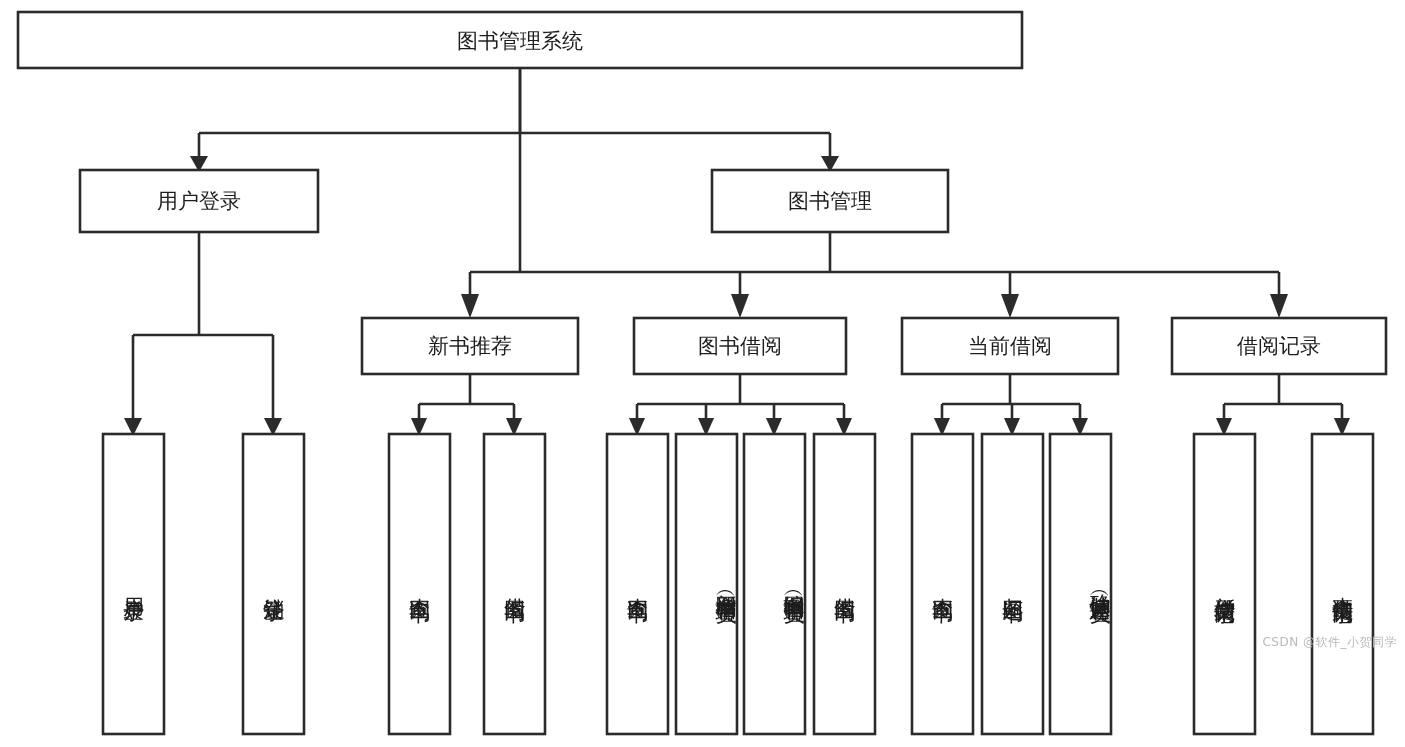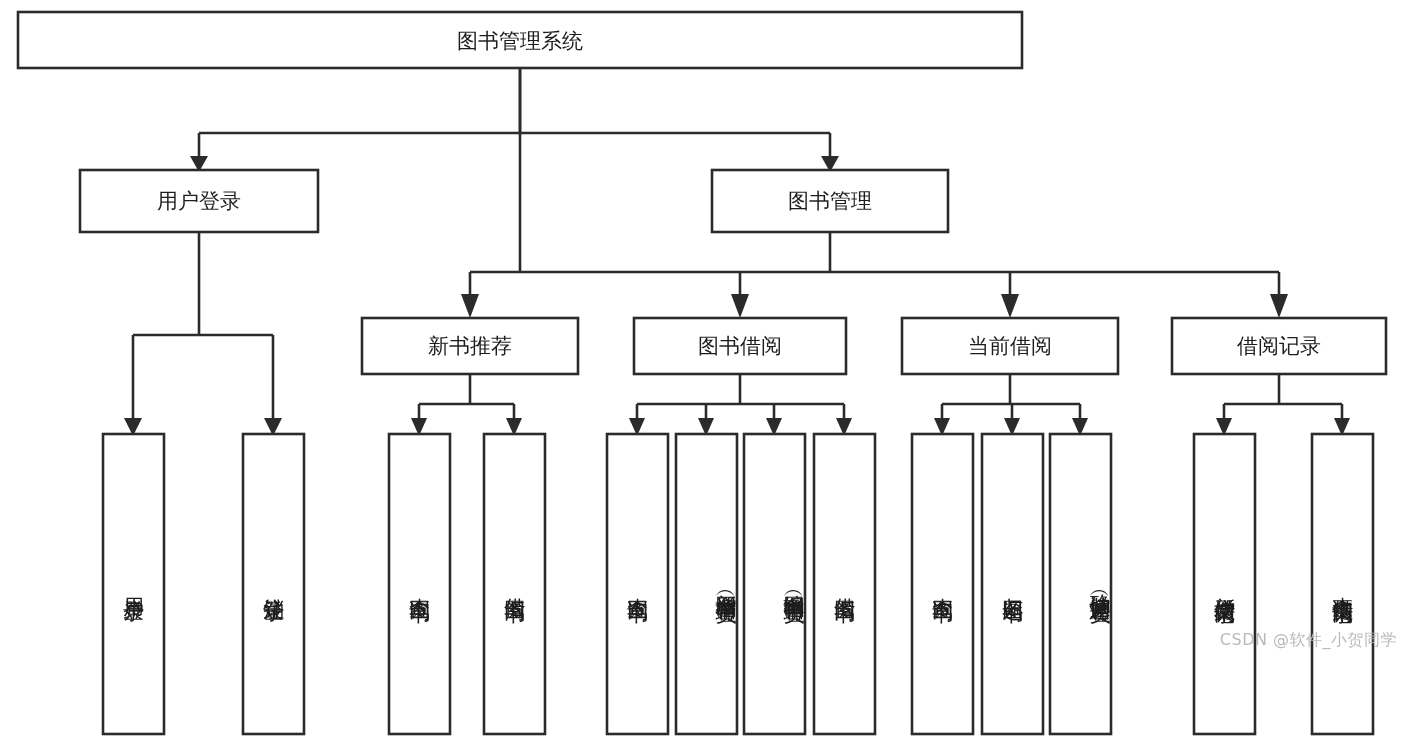--- a/index.html
+++ b/index.html
@@ -62,21 +62,21 @@
     align-items: center;
     justify-content: center;
     white-space: nowrap;
     user-select: none;
   }
   .watermark {
     position: absolute;
     right: 8px;
     bottom: 4px;
     font-family: "DejaVu Sans", "Liberation Sans", sans-serif;
-    font-size: 16px;
+    font-size: 12px;
     color: #b9b9b9;
     letter-spacing: 0.5px;
     user-select: none;
   }
 </style>
 </head>
 <body>
 
 <div id="diagram-root">
 

